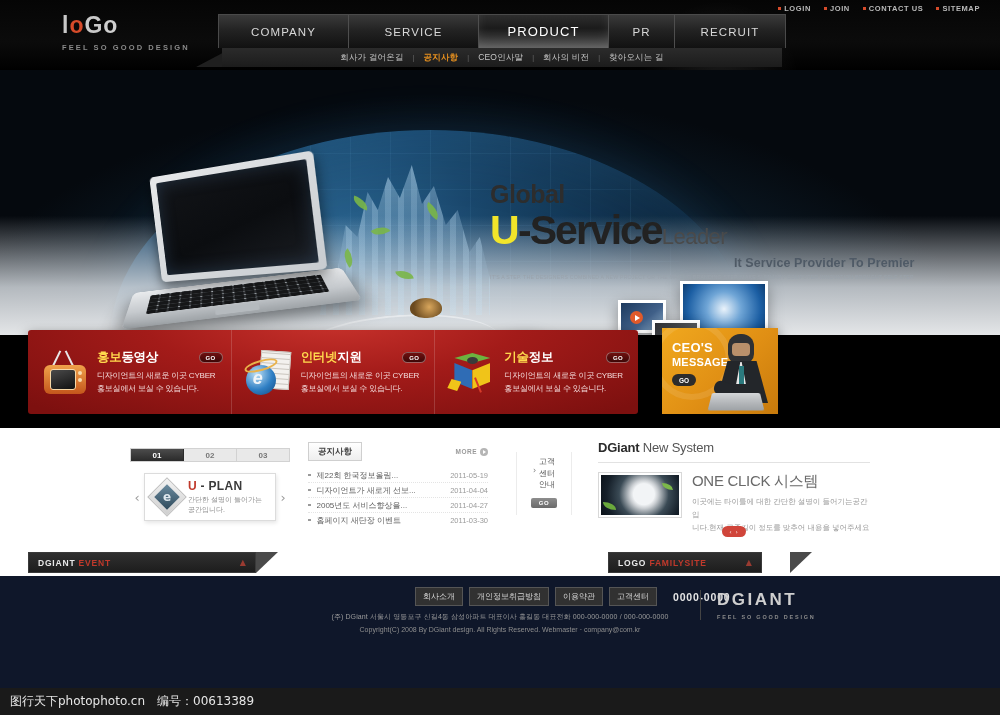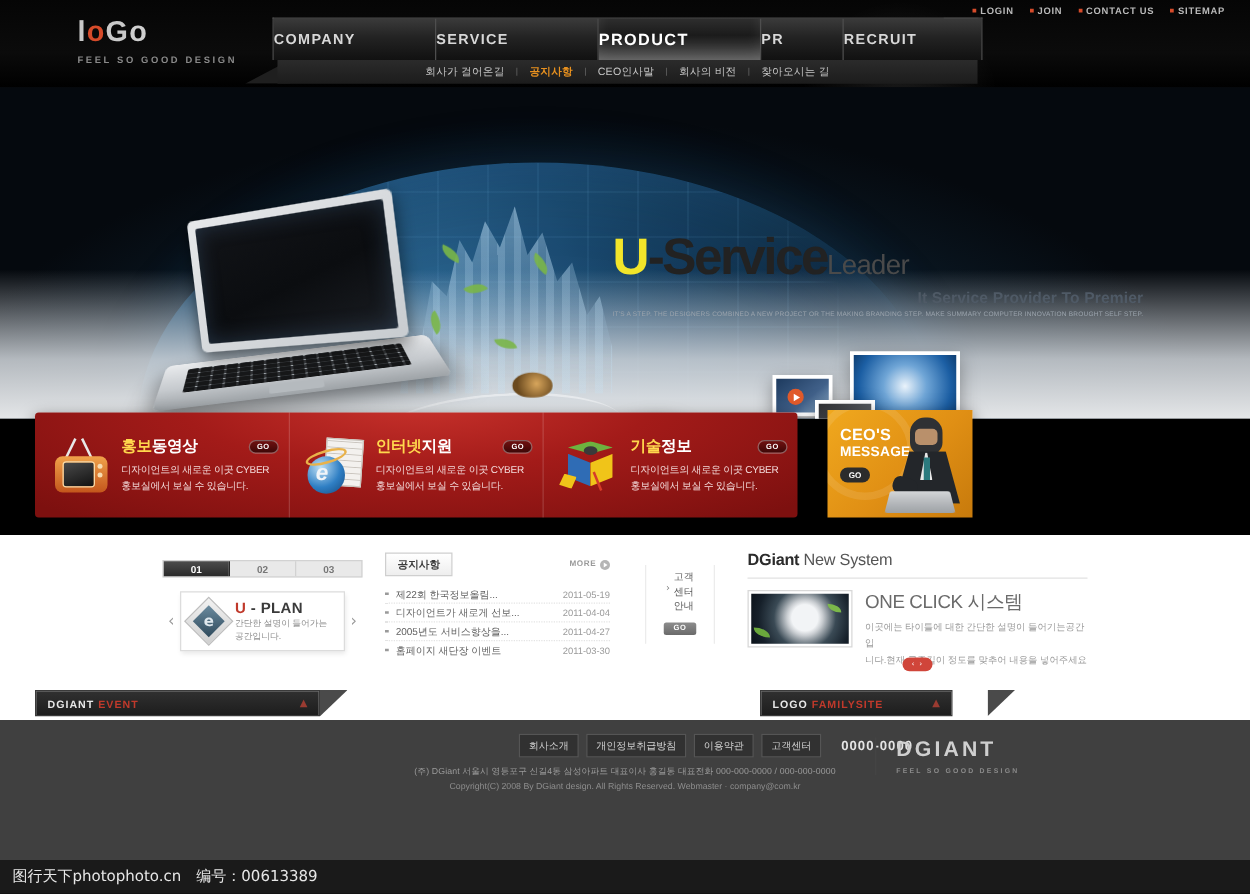--- a/index.html
+++ b/index.html
@@ -44,22 +44,22 @@
   }
   .util-dot { width:3px; height:3px; background:#d64b2a; display:inline-block; }
 
   .gnb {
     position:absolute; left:218px; top:14px;
     display:flex; height:34px;
     background: linear-gradient(180deg,#3a3a3a 0%,#232323 45%,#111 100%);
     border:1px solid #4a4a4a; border-bottom:none;
   }
   .gnb-item {
-    display:flex; align-items:center; justify-content:flex-start;
-    color:#d8d8d8; font-size:11.5px; font-weight:700; letter-spacing:1.1px;
+    display:flex; align-items:center; justify-content:center;
+    color:#d8d8d8; font-size:11.5px; font-weight:400; letter-spacing:1.1px;
     border-right:1px solid #4e4e4e; position:relative;
   }
   .gnb-item:last-child { border-right:none; }
   .gnb-item.active {
     color:#ffffff; font-size:13px;
     background: linear-gradient(180deg,#2e2e2e 0%,#1b1b1b 40%,#3c3c3c 100%);
     box-shadow: inset 0 -12px 16px -8px rgba(255,255,255,.30);
   }
   .gnb-wing {
     position:absolute; left:755px; top:14px;
@@ -411,21 +411,21 @@
   .bar-label { font-size:8.5px; font-weight:700; color:#e8e8e8; letter-spacing:.8px; }
   .bar-label .accent { color:#c0392b; }
   .bar-chev { font-size:8px; color:#9a3b31; font-family:"DejaVu Sans", sans-serif; }
   .bar-tail {
     position:absolute; top:4px; width:22px; height:21px; background:#f2f2f2;
   }
   .bar-tail.l { left:256px; clip-path: polygon(0 0, 100% 0, 0 100%); background:#4a4a4a; }
   .bar-tail.r { left:790px; clip-path: polygon(0 0, 100% 0, 0 100%); background:#4a4a4a; }
 
   
-  .footer { position:absolute; left:0; top:576px; width:1000px; height:112px; background:#404040; }
+  .footer { position:absolute; left:0; top:576px; width:1000px; height:112px; background:#0f172a; }
   .footer-inner { position:relative; width:1000px; height:112px; }
   .f-links { position:absolute; left:415px; top:11px; display:flex; gap:6px; align-items:center; }
   .f-link {
     font-size:8px; color:#d4d4d4; border:1px solid #555; padding:3px 7px; background:#313131;
   }
   .f-phone { font-size:10.5px; font-weight:700; color:#e4e4e4; letter-spacing:.8px; margin-left:10px; }
   .f-addr { position:absolute; left:0; right:0; top:36px; text-align:center; font-size:7px; color:#9b9b9b; letter-spacing:.1px; }
   .f-copy { position:absolute; left:0; right:0; top:50px; text-align:center; font-size:7px; color:#8d8d8d; }
   .f-logo { position:absolute; left:700px; top:14px; border-left:1px solid #444; padding-left:16px; }
   .f-logo-main { font-size:17px; font-weight:700; color:#cfcfcf; letter-spacing:2.5px; }
@@ -532,20 +532,21 @@
       </div>
     <div class="mini-card card-a">
         <div class="mc-inner"></div>
         <div class="play-btn"></div>
       </div>
     <div class="mini-card card-b">
         <div class="mc-inner"></div>
       </div>
 
     <div class="hero-title">
+      <div class="ht-global">Global</div>
       <div class="ht-main"><span class="ht-u">U</span><span class="ht-service">-Service</span><span class="ht-leader">Leader</span></div>
       <div class="ht-tag">It Service Provider To Premier</div>
       <div class="ht-small">IT'S A STEP. THE DESIGNERS COMBINED A NEW PROJECT OR THE MAKING BRANDING STEP. MAKE SUMMARY COMPUTER INNOVATION BROUGHT SELF STEP.</div>
     </div>
   </div>
 
   <div class="promo-row">
     <div class="promo-bg">
 
       <div class="promo-cell">

